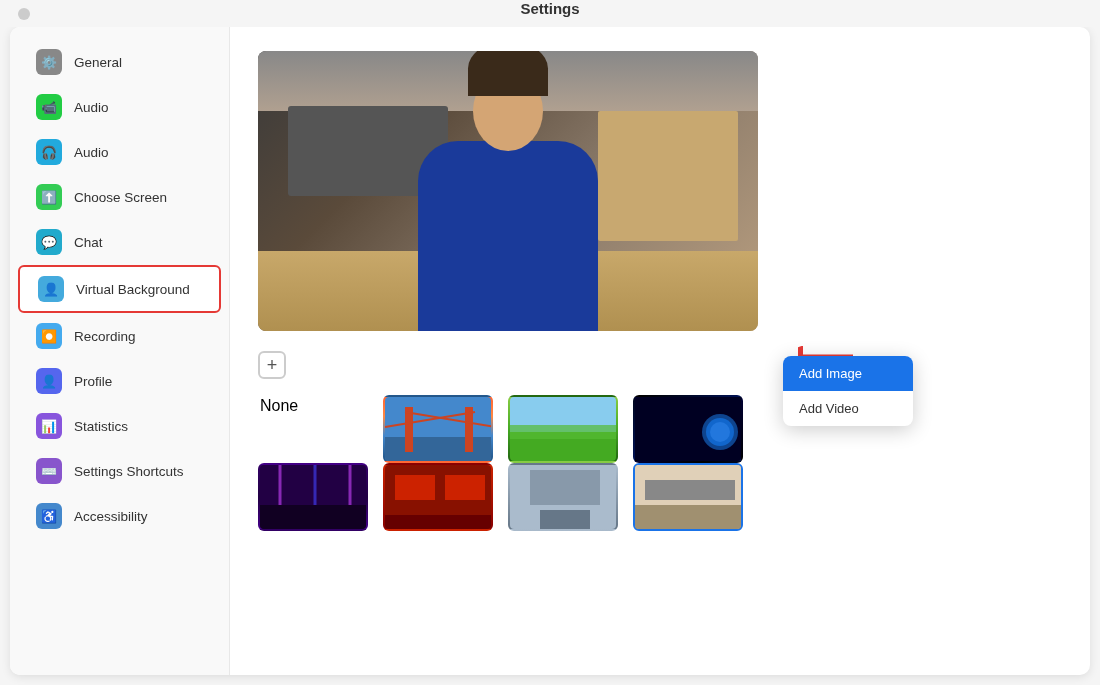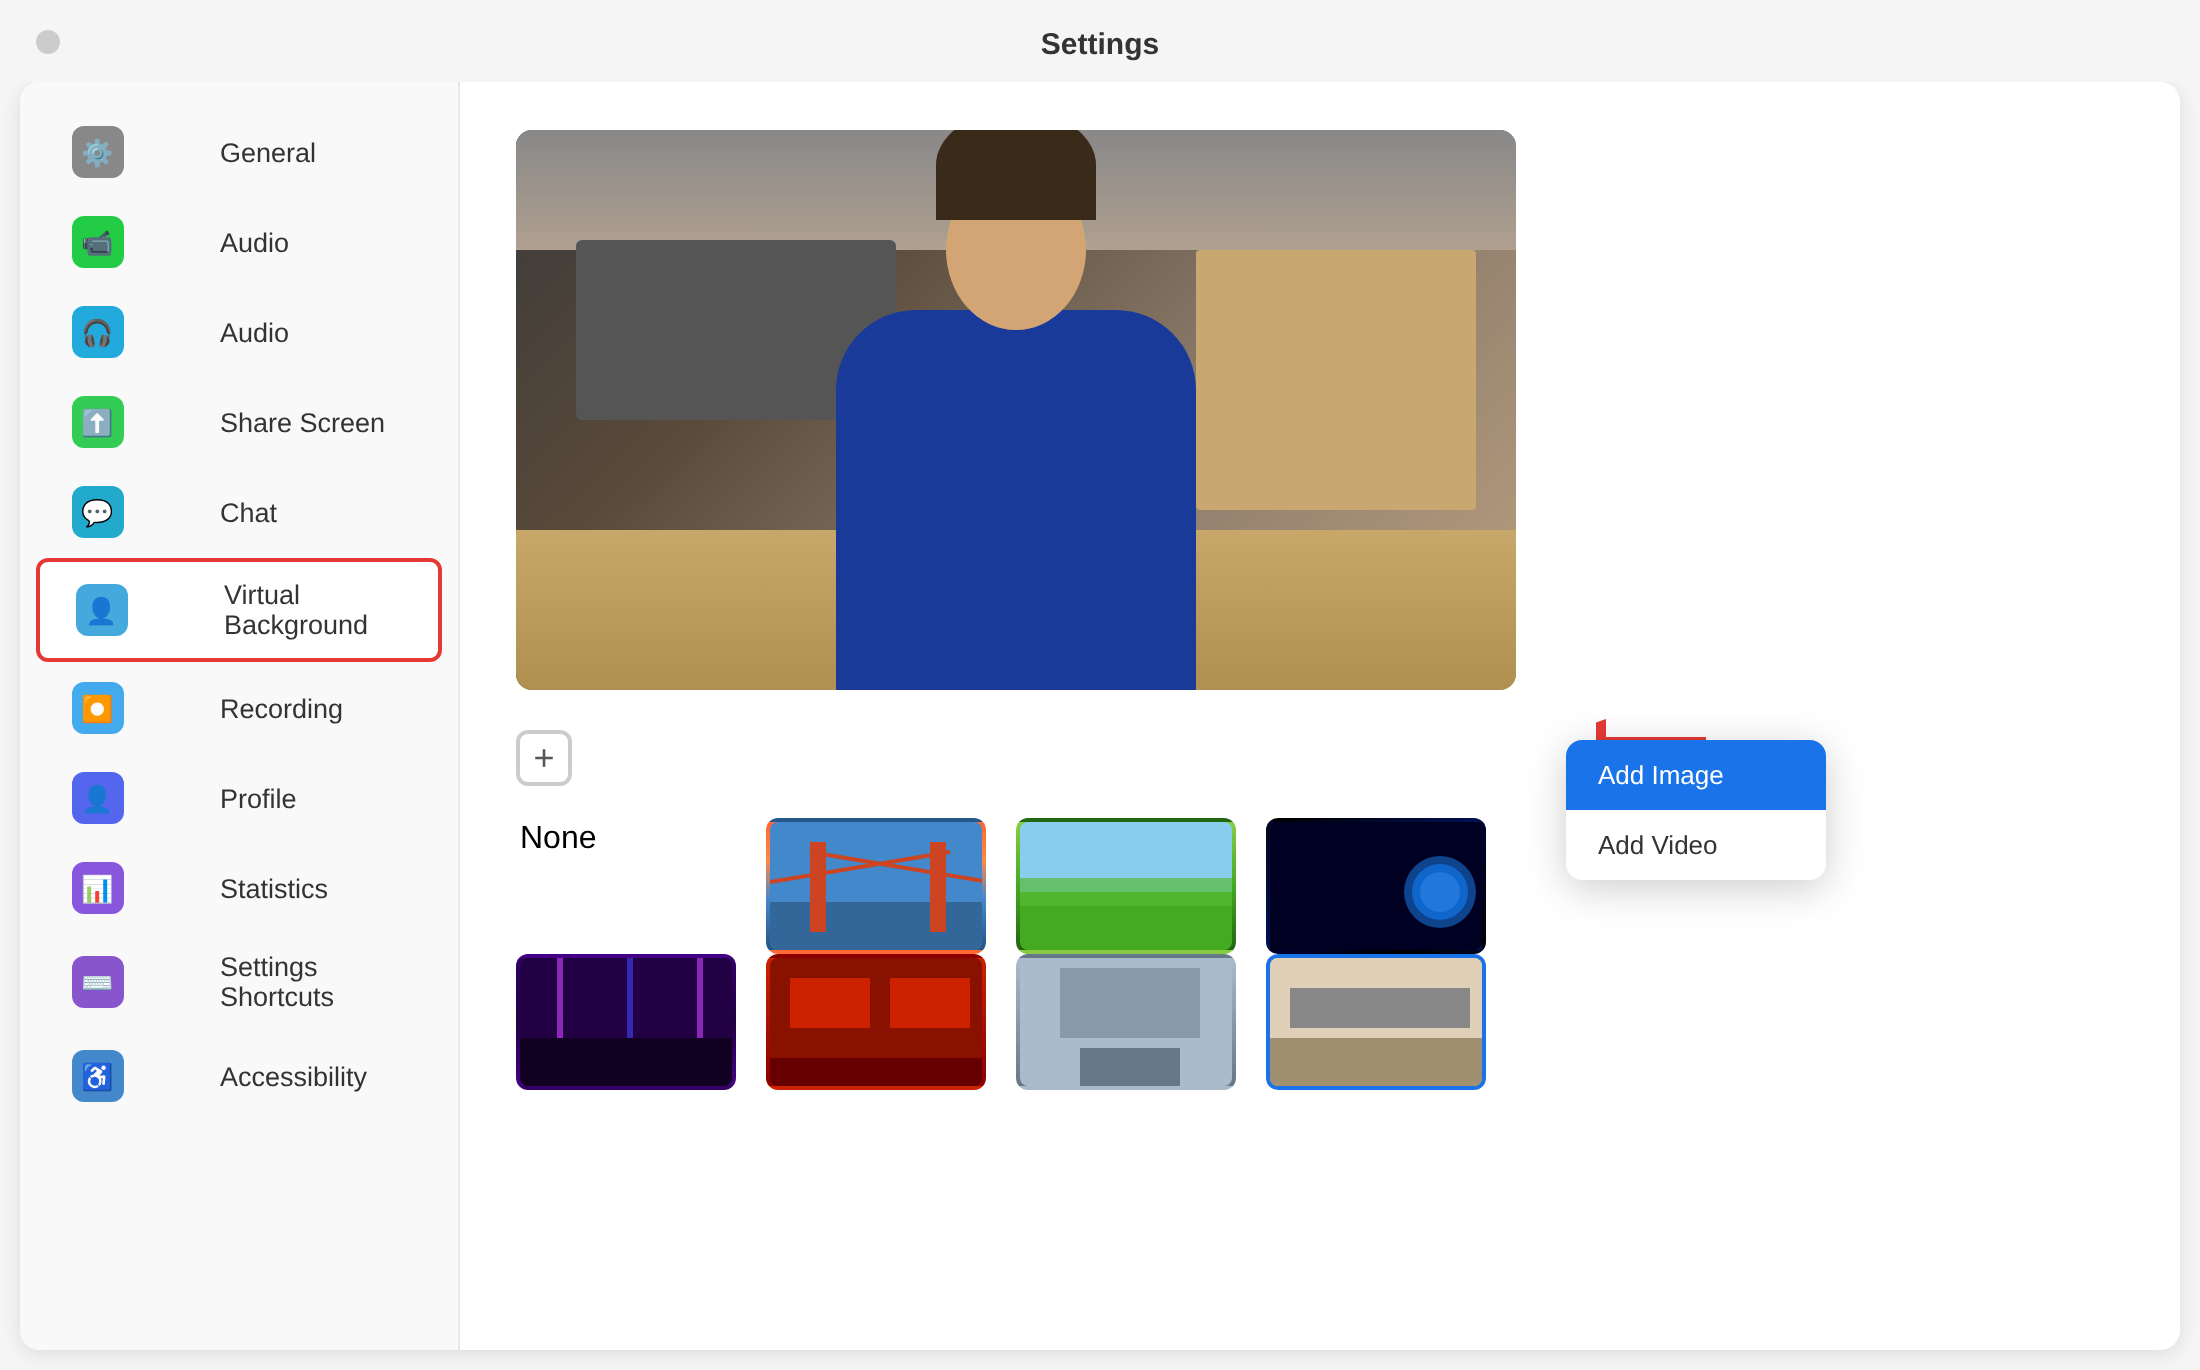--- a/index.html
+++ b/index.html
@@ -8,21 +8,21 @@
       background: #f5f5f5;
       width: 1100px;
       height: 685px;
       overflow: hidden;
       display: flex;
       flex-direction: column;
     }
     .title-bar {
       background: #f5f5f5;
       text-align: center;
-      padding: 14px 0 10px;
+      padding: 0 0 10px;
       position: relative;
     }
     .title-bar .traffic-light {
       position: absolute;
       left: 18px;
       top: 50%;
       transform: translateY(-50%);
       width: 12px;
       height: 12px;
       border-radius: 50%;
@@ -68,21 +68,20 @@
       border-radius: 6px;
       display: flex;
       align-items: center;
       justify-content: center;
       flex-shrink: 0;
       font-size: 14px;
     }
     .sidebar-item .item-label {
       font-size: 13.5px;
       color: #333;
-      margin-left: 36px;
     }
     .content {
       flex: 1;
       padding: 24px 28px;
       overflow-y: auto;
       position: relative;
     }
     .preview-image {
       width: 500px;
       height: 280px;
@@ -310,21 +309,21 @@
       <div class="sidebar-item">
         <div class="icon-wrap icon-video" style="font-size: 13px; background: rgb(34, 204, 68);">📹</div>
         <span class="item-label">Audio</span>
       </div>
       <div class="sidebar-item">
         <div class="icon-wrap icon-audio" style="font-size: 13px; background: rgb(34, 170, 221);">🎧</div>
         <span class="item-label">Audio</span>
       </div>
       <div class="sidebar-item">
         <div class="icon-wrap icon-share" style="font-size: 13px; background: rgb(51, 204, 85);">⬆️</div>
-        <span class="item-label">Share Screen</span>
+        <span class="item-label">Choose Screen</span>
       </div>
       <div class="sidebar-item">
         <div class="icon-wrap icon-chat" style="font-size: 13px; background: rgb(34, 170, 204);">💬</div>
         <span class="item-label">Chat</span>
       </div>
       <div class="sidebar-item active">
         <div class="icon-wrap icon-virtual" style="font-size: 13px; background: rgb(68, 170, 221);">👤</div>
         <span class="item-label">Virtual Background</span>
       </div>
       <div class="sidebar-item">

